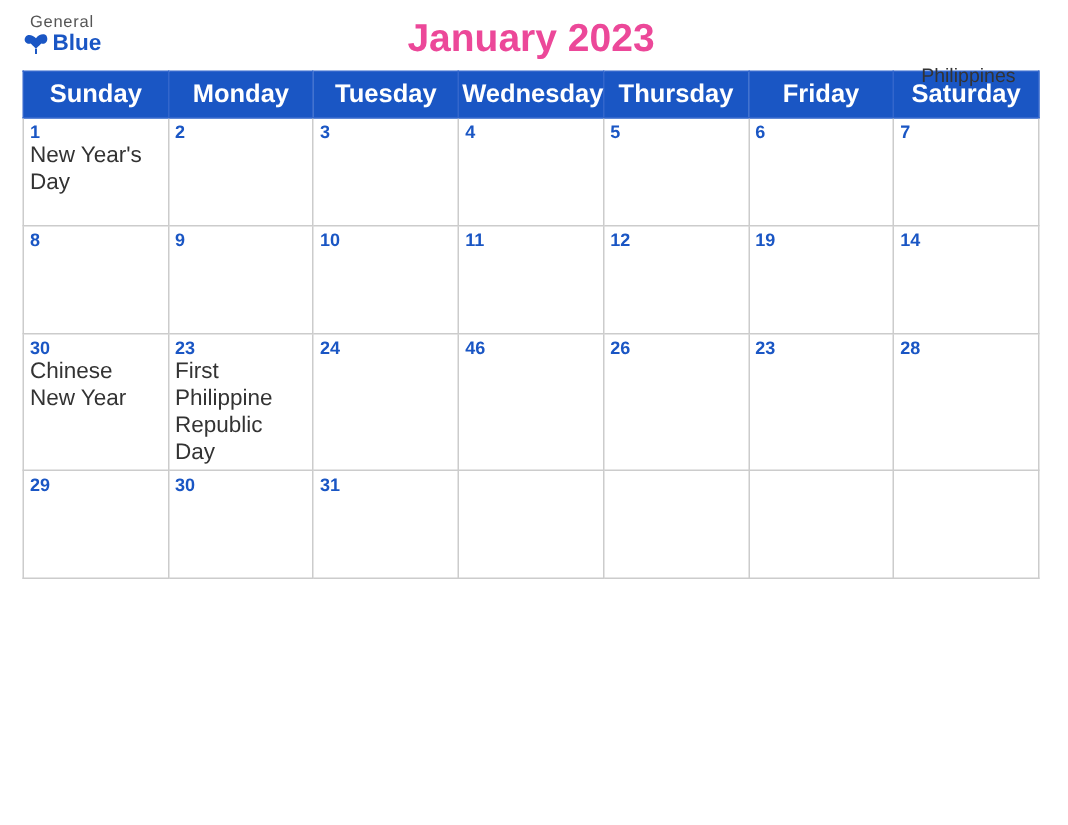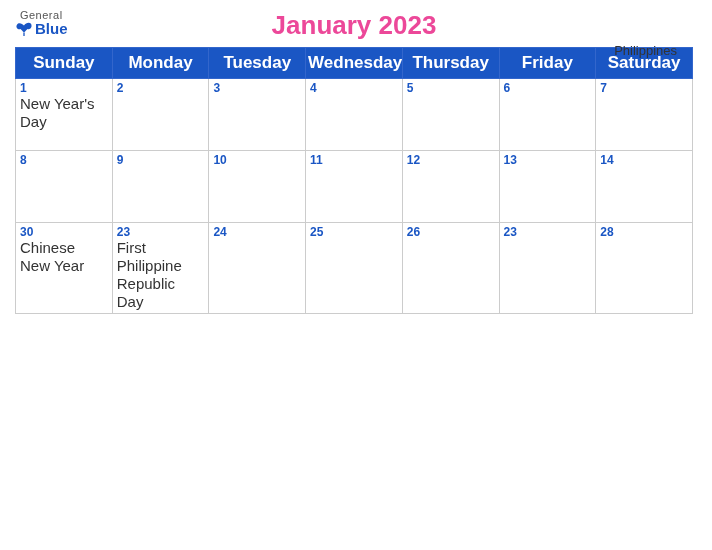--- a/index.html
+++ b/index.html
@@ -164,40 +164,55 @@
           <td>
             <span class="day-number">10</span>
           </td>
           <td>
             <span class="day-number">11</span>
           </td>
           <td>
             <span class="day-number">12</span>
           </td>
           <td>
-            <span class="day-number">13</span>
+            <span class="day-number">19</span>
           </td>
           <td>
             <span class="day-number">14</span>
           </td>
         </tr>
         <tr>
           <td><span class="day-number">30</span><span class="holiday-name">Chinese New Year</span></td>
           <td><span class="day-number">23</span><span class="holiday-name">First Philippine Republic Day</span></td>
           <td>
             <span class="day-number">24</span>
           </td>
           <td>
-            <span class="day-number">25</span>
+            <span class="day-number">46</span>
           </td>
           <td>
             <span class="day-number">26</span>
           </td>
           <td>
             <span class="day-number">23</span>
           </td>
           <td>
             <span class="day-number">28</span>
           </td>
+        </tr>
+        <tr>
+          <td>
+            <span class="day-number">29</span>
+          </td>
+          <td>
+            <span class="day-number">30</span>
+          </td>
+          <td>
+            <span class="day-number">31</span>
+          </td>
+          <td class="empty-cell"></td>
+          <td class="empty-cell"></td>
+          <td class="empty-cell"></td>
+          <td class="empty-cell"></td>
         </tr>
       </tbody>
   </table>
 </div>
 
 </body></html>

